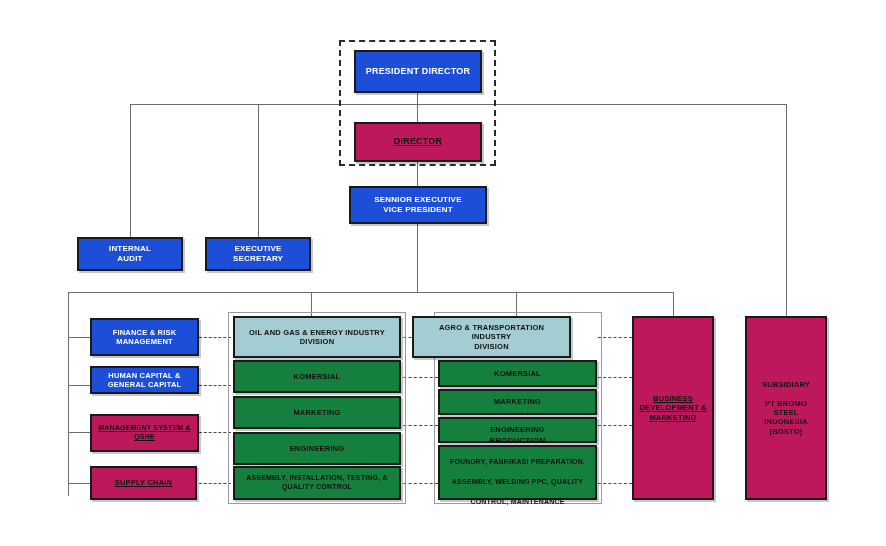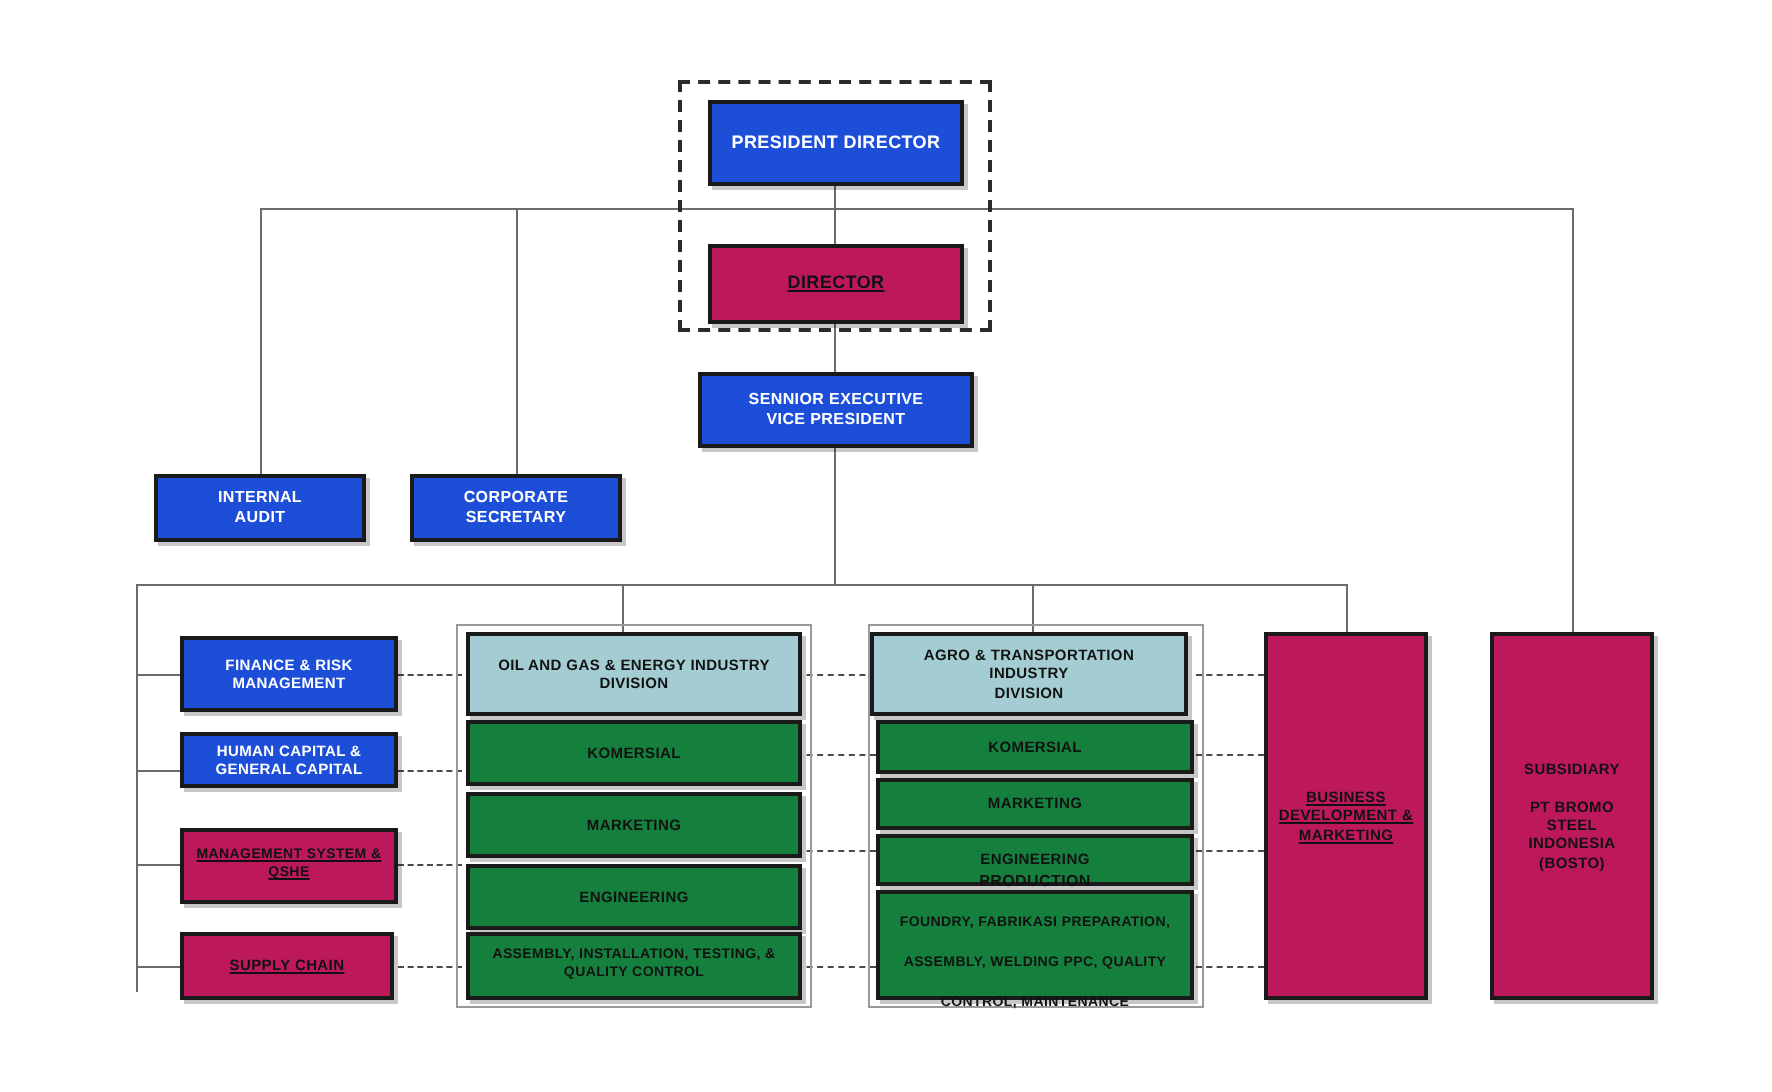--- a/index.html
+++ b/index.html
@@ -139,21 +139,21 @@
 
   <div class="box dark t8 bold" style="left:77px;top:237px;width:106px;height:34px;">
     <span class="lbl">
       <span>INTERNAL</span><br>
       <span>AUDIT</span>
     </span>
   </div>
 
   <div class="box dark t8 bold" style="left:205px;top:237px;width:106px;height:34px;">
     <span class="lbl">
-      <span>CORPORATE</span><br>
+      <span>EXECUTIVE</span><br>
       <span>SECRETARY</span>
     </span>
   </div>
 
   <div class="box dark t75 bold" style="left:90px;top:318px;width:109px;height:38px;">
     <span class="lbl">
       <span>FINANCE &amp; RISK</span><br>
       <span>MANAGEMENT</span>
     </span>
   </div>
@@ -199,21 +199,21 @@
 
   <div class="box lighter t7 bold" style="left:233px;top:466px;width:168px;height:34px;">
     <span class="lbl">
       <span>ASSEMBLY, INSTALLATION, TESTING, &amp;</span><br>
       <span>QUALITY CONTROL</span>
     </span>
   </div>
 
   <div class="colframe" style="left:434px;top:312px;width:168px;height:192px;"></div>
 
-  <div class="box divhead t75 bold" style="left:435px;top:316px;width:159px;height:42px;">
+  <div class="box divhead t75 bold" style="left:412px;top:316px;width:159px;height:42px;">
     <span class="lbl">
       <span>AGRO &amp; TRANSPORTATION INDUSTRY</span><br>
       <span>DIVISION</span>
     </span>
   </div>
 
   <div class="box lighter t75 bold" style="left:438px;top:360px;width:159px;height:27px;">
     <span class="lbl">KOMERSIAL</span>
   </div>
 

